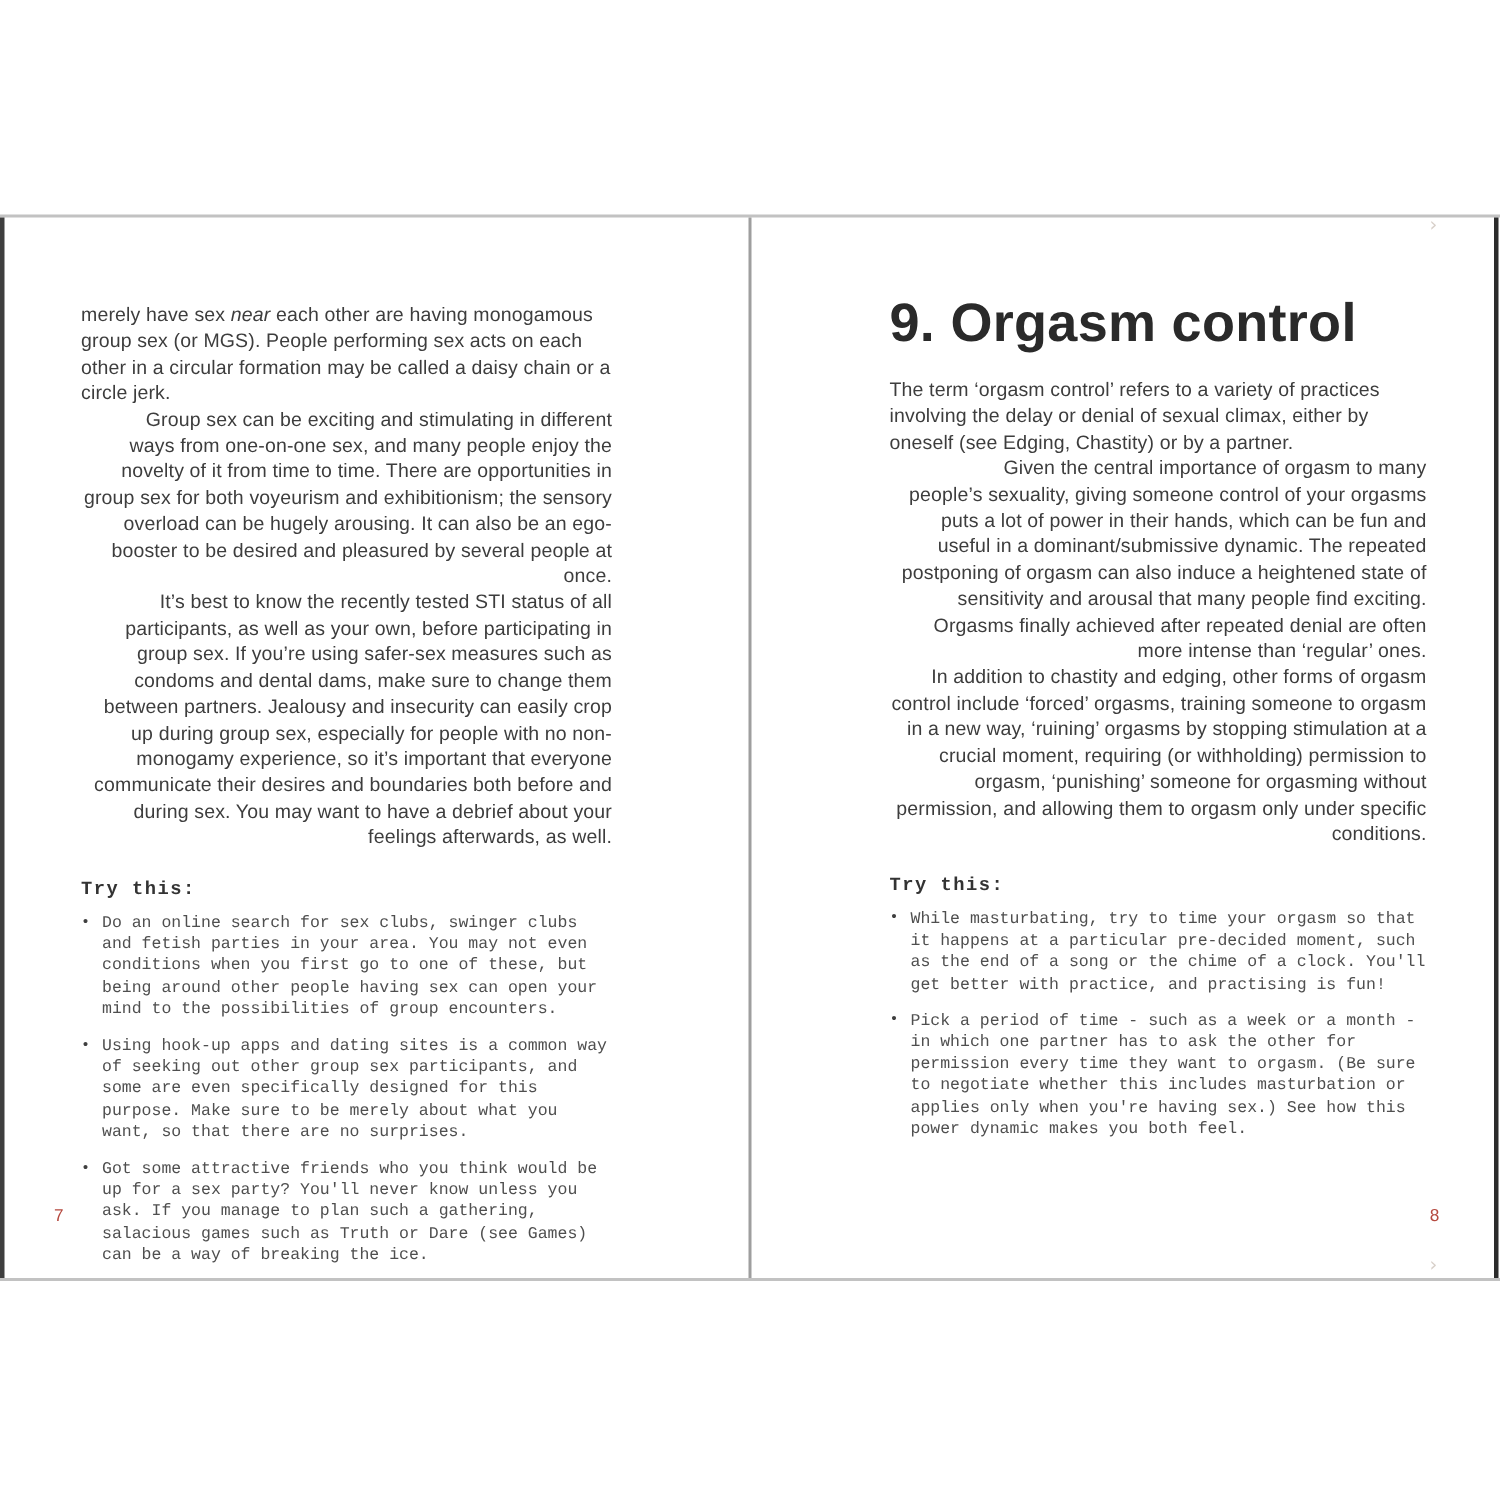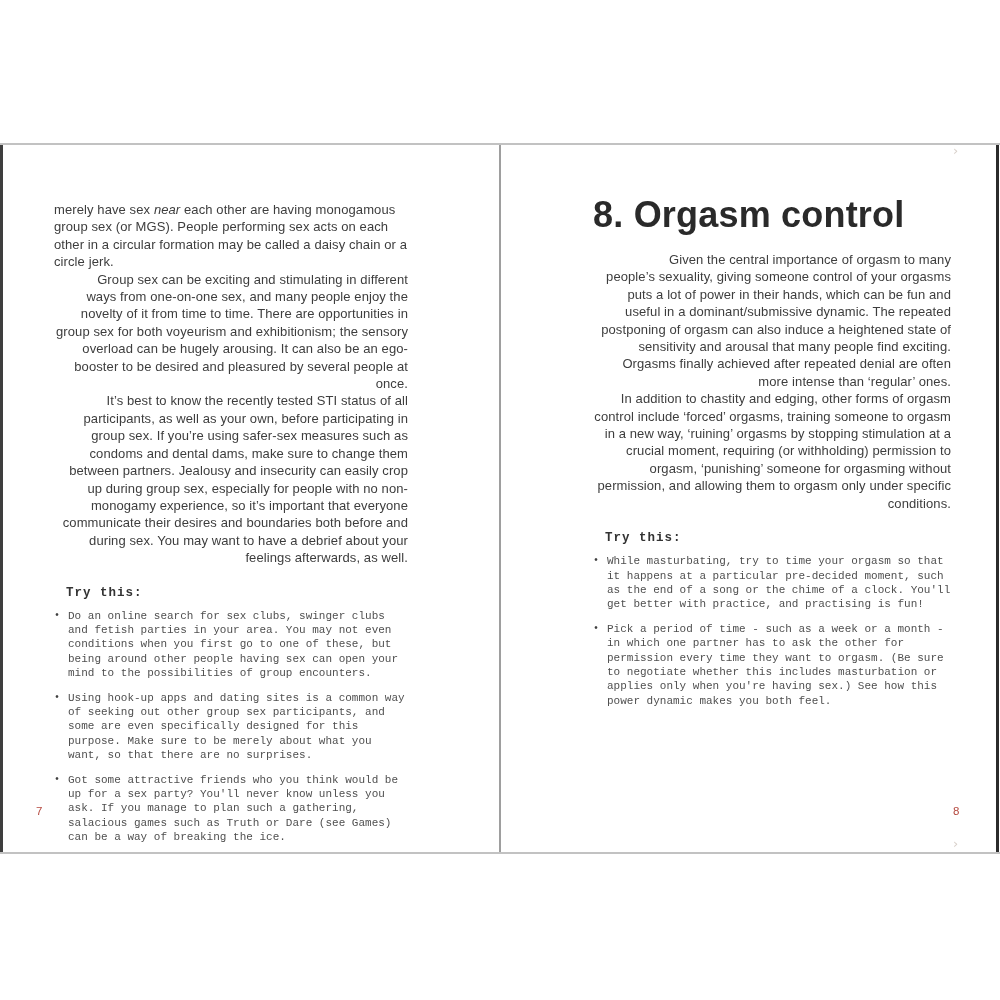--- a/index.html
+++ b/index.html
@@ -28,21 +28,21 @@
   }
   .body-par.indent{text-indent:25px;text-align:right;}
   .body-par em{font-style:italic;}
 
   .chapter-title{
     margin:0 0 17px 0;font-size:36px;line-height:38px;font-weight:bold;
     color:#2a2a2a;letter-spacing:.2px;
   }
 
   .try-heading{
-    margin:19px 0 9px 12px;font-family:"Liberation Mono",monospace;
+    margin:19px 0 9px 0;font-family:"Liberation Mono",monospace;
     font-size:12.5px;font-weight:bold;color:#333333;letter-spacing:1px;
   }
   ul.try-list{list-style:none;margin:0;padding:0;}
   ul.try-list li{
     display:flex;margin:0 0 10px 0;
     font-family:"Liberation Mono",monospace;font-size:11px;line-height:14.4px;
     color:#4f4f4f;
   }
   ul.try-list .marker{
     flex:0 0 14px;font-size:10px;line-height:14.4px;color:#3f3f3f;
@@ -89,21 +89,22 @@
         <span class="btext">Using hook-up apps and dating sites is a common way of seeking out other group sex participants, and some are even specifically designed for this purpose. Make sure to be merely about what you want, so that there are no surprises.</span>
       </li>
       <li>
         <span class="marker">•</span>
         <span class="btext">Got some attractive friends who you think would be up for a sex party? You'll never know unless you ask. If you manage to plan such a gathering, salacious games such as Truth or Dare (see Games) can be a way of breaking the ice.</span>
       </li>
     </ul>
   </section>
 
   <section class="page right right-col-offset">
-    <h1 class="chapter-title">8. Orgasm control</h1>
+    <h1 class="chapter-title">9. Orgasm control</h1>
+    <p class="body-par">The term ‘orgasm control’ refers to a variety of practices involving the delay or denial of sexual climax, either by oneself (see Edging, Chastity) or by a partner.</p>
     <p class="body-par indent">Given the central importance of orgasm to many people’s sexuality, giving someone control of your orgasms puts a lot of power in their hands, which can be fun and useful in a dominant/submissive dynamic. The repeated postponing of orgasm can also induce a heightened state of sensitivity and arousal that many people find exciting. Orgasms finally achieved after repeated denial are often more intense than ‘regular’ ones.</p>
     <p class="body-par indent">In addition to chastity and edging, other forms of orgasm control include ‘forced’ orgasms, training someone to orgasm in a new way, ‘ruining’ orgasms by stopping stimulation at a crucial moment, requiring (or withholding) permission to orgasm, ‘punishing’ someone for orgasming without permission, and allowing them to orgasm only under specific conditions.</p>
 
     <h3 class="try-heading">Try this:</h3>
     <ul class="try-list">
       <li>
         <span class="marker">•</span>
         <span class="btext">While masturbating, try to time your orgasm so that it happens at a particular pre-decided moment, such as the end of a song or the chime of a clock. You'll get better with practice, and practising is fun!</span>
       </li>
       <li>

